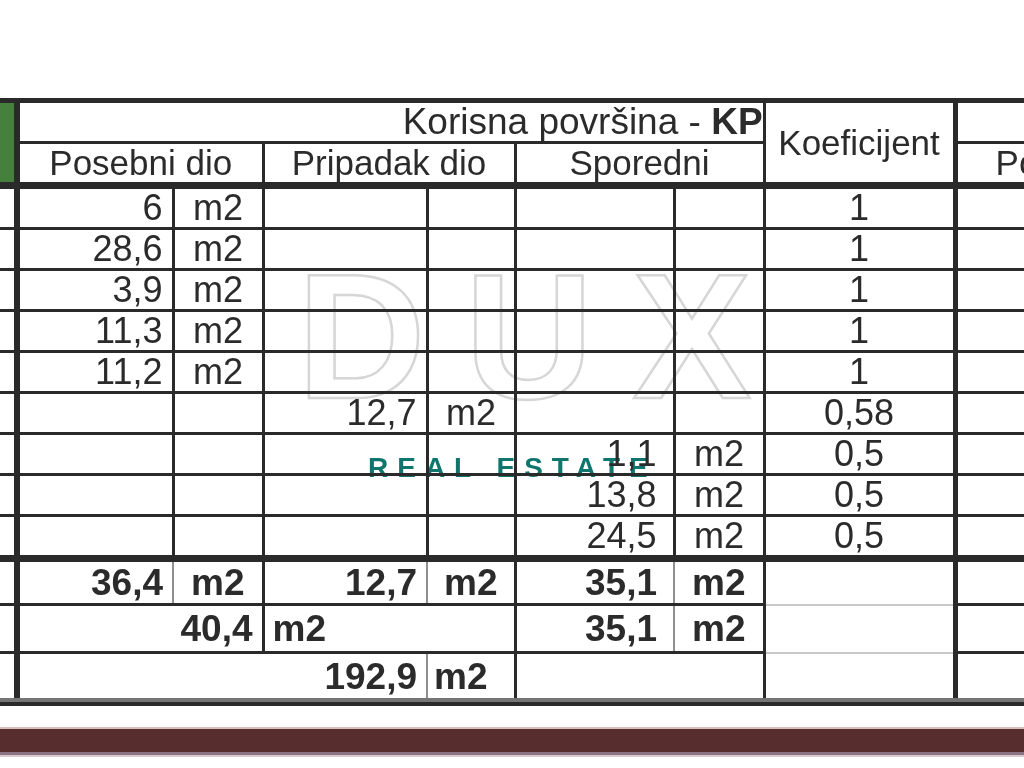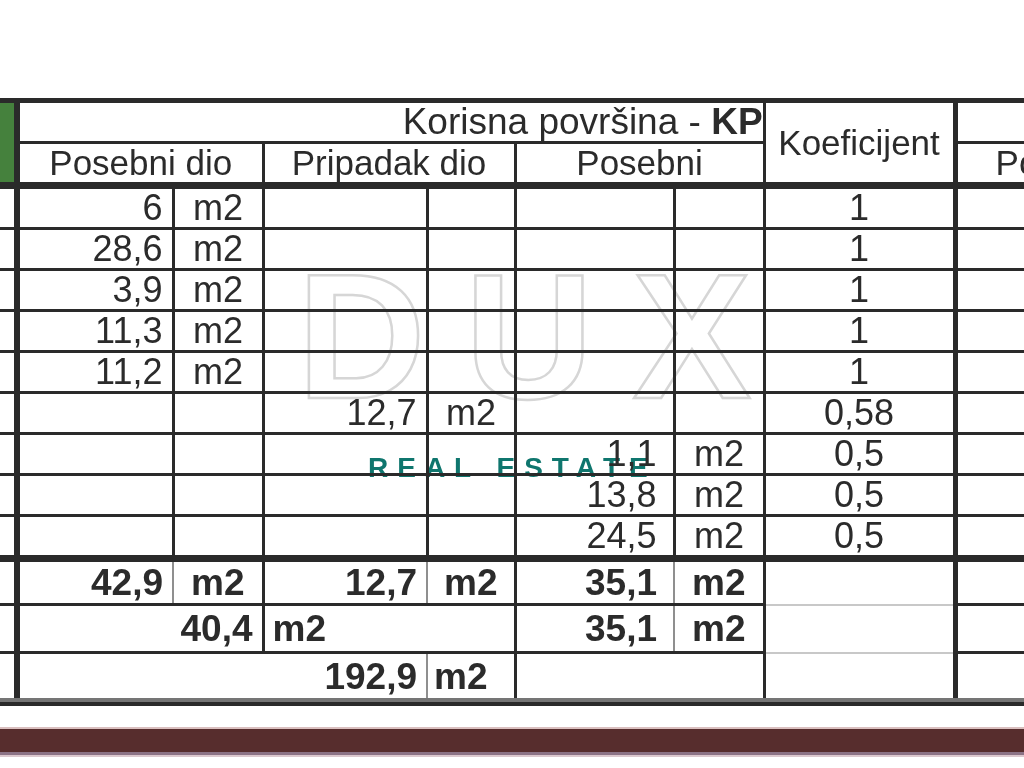--- a/index.html
+++ b/index.html
@@ -84,21 +84,21 @@
       <tr class="hr1">
         <td class="a-cell green bthick" rowspan="2"></td>
         <td class="title" colspan="6"><span>Korisna površina - </span><b>KP</b></td>
         <td class="head bthick" rowspan="2">Koeficijent</td>
         <td class="icol"></td>
       </tr>
 
       <tr class="hr2">
         <td class="head bthick" colspan="2">Posebni dio</td>
         <td class="head bthick" colspan="2">Pripadak dio</td>
-        <td class="head bthick" colspan="2">Posebni</td>
+        <td class="head bthick" colspan="2">Sporedni</td>
         <td class="head icol icut bthick">Posebni dio</td>
       </tr>
 
       <tr class="rb">
         <td class="a-cell"></td>
         <td class="val">6</td>
         <td class="unit">m2</td>
         <td class="val"></td>
         <td class="unit"></td>
         <td class="valf"></td>
@@ -190,21 +190,21 @@
         <td class="val bthick"></td>
         <td class="unit bthick"></td>
         <td class="valf bthick">24,5</td>
         <td class="unit bthick">m2</td>
         <td class="koef bthick">0,5</td>
         <td class="icol bthick"></td>
       </tr>
 
       <tr class="t1">
         <td class="a-cell"></td>
-        <td class="val bold vr">42,9</td>
+        <td class="val bold vr">36,4</td>
         <td class="unit bold vl">m2</td>
         <td class="val bold vr">12,7</td>
         <td class="unit bold vl">m2</td>
         <td class="valf bold vr">35,1</td>
         <td class="unit bold vl">m2</td>
         <td class="hl-b"></td>
         <td class="icol"></td>
       </tr>
 
       <tr class="t2">

